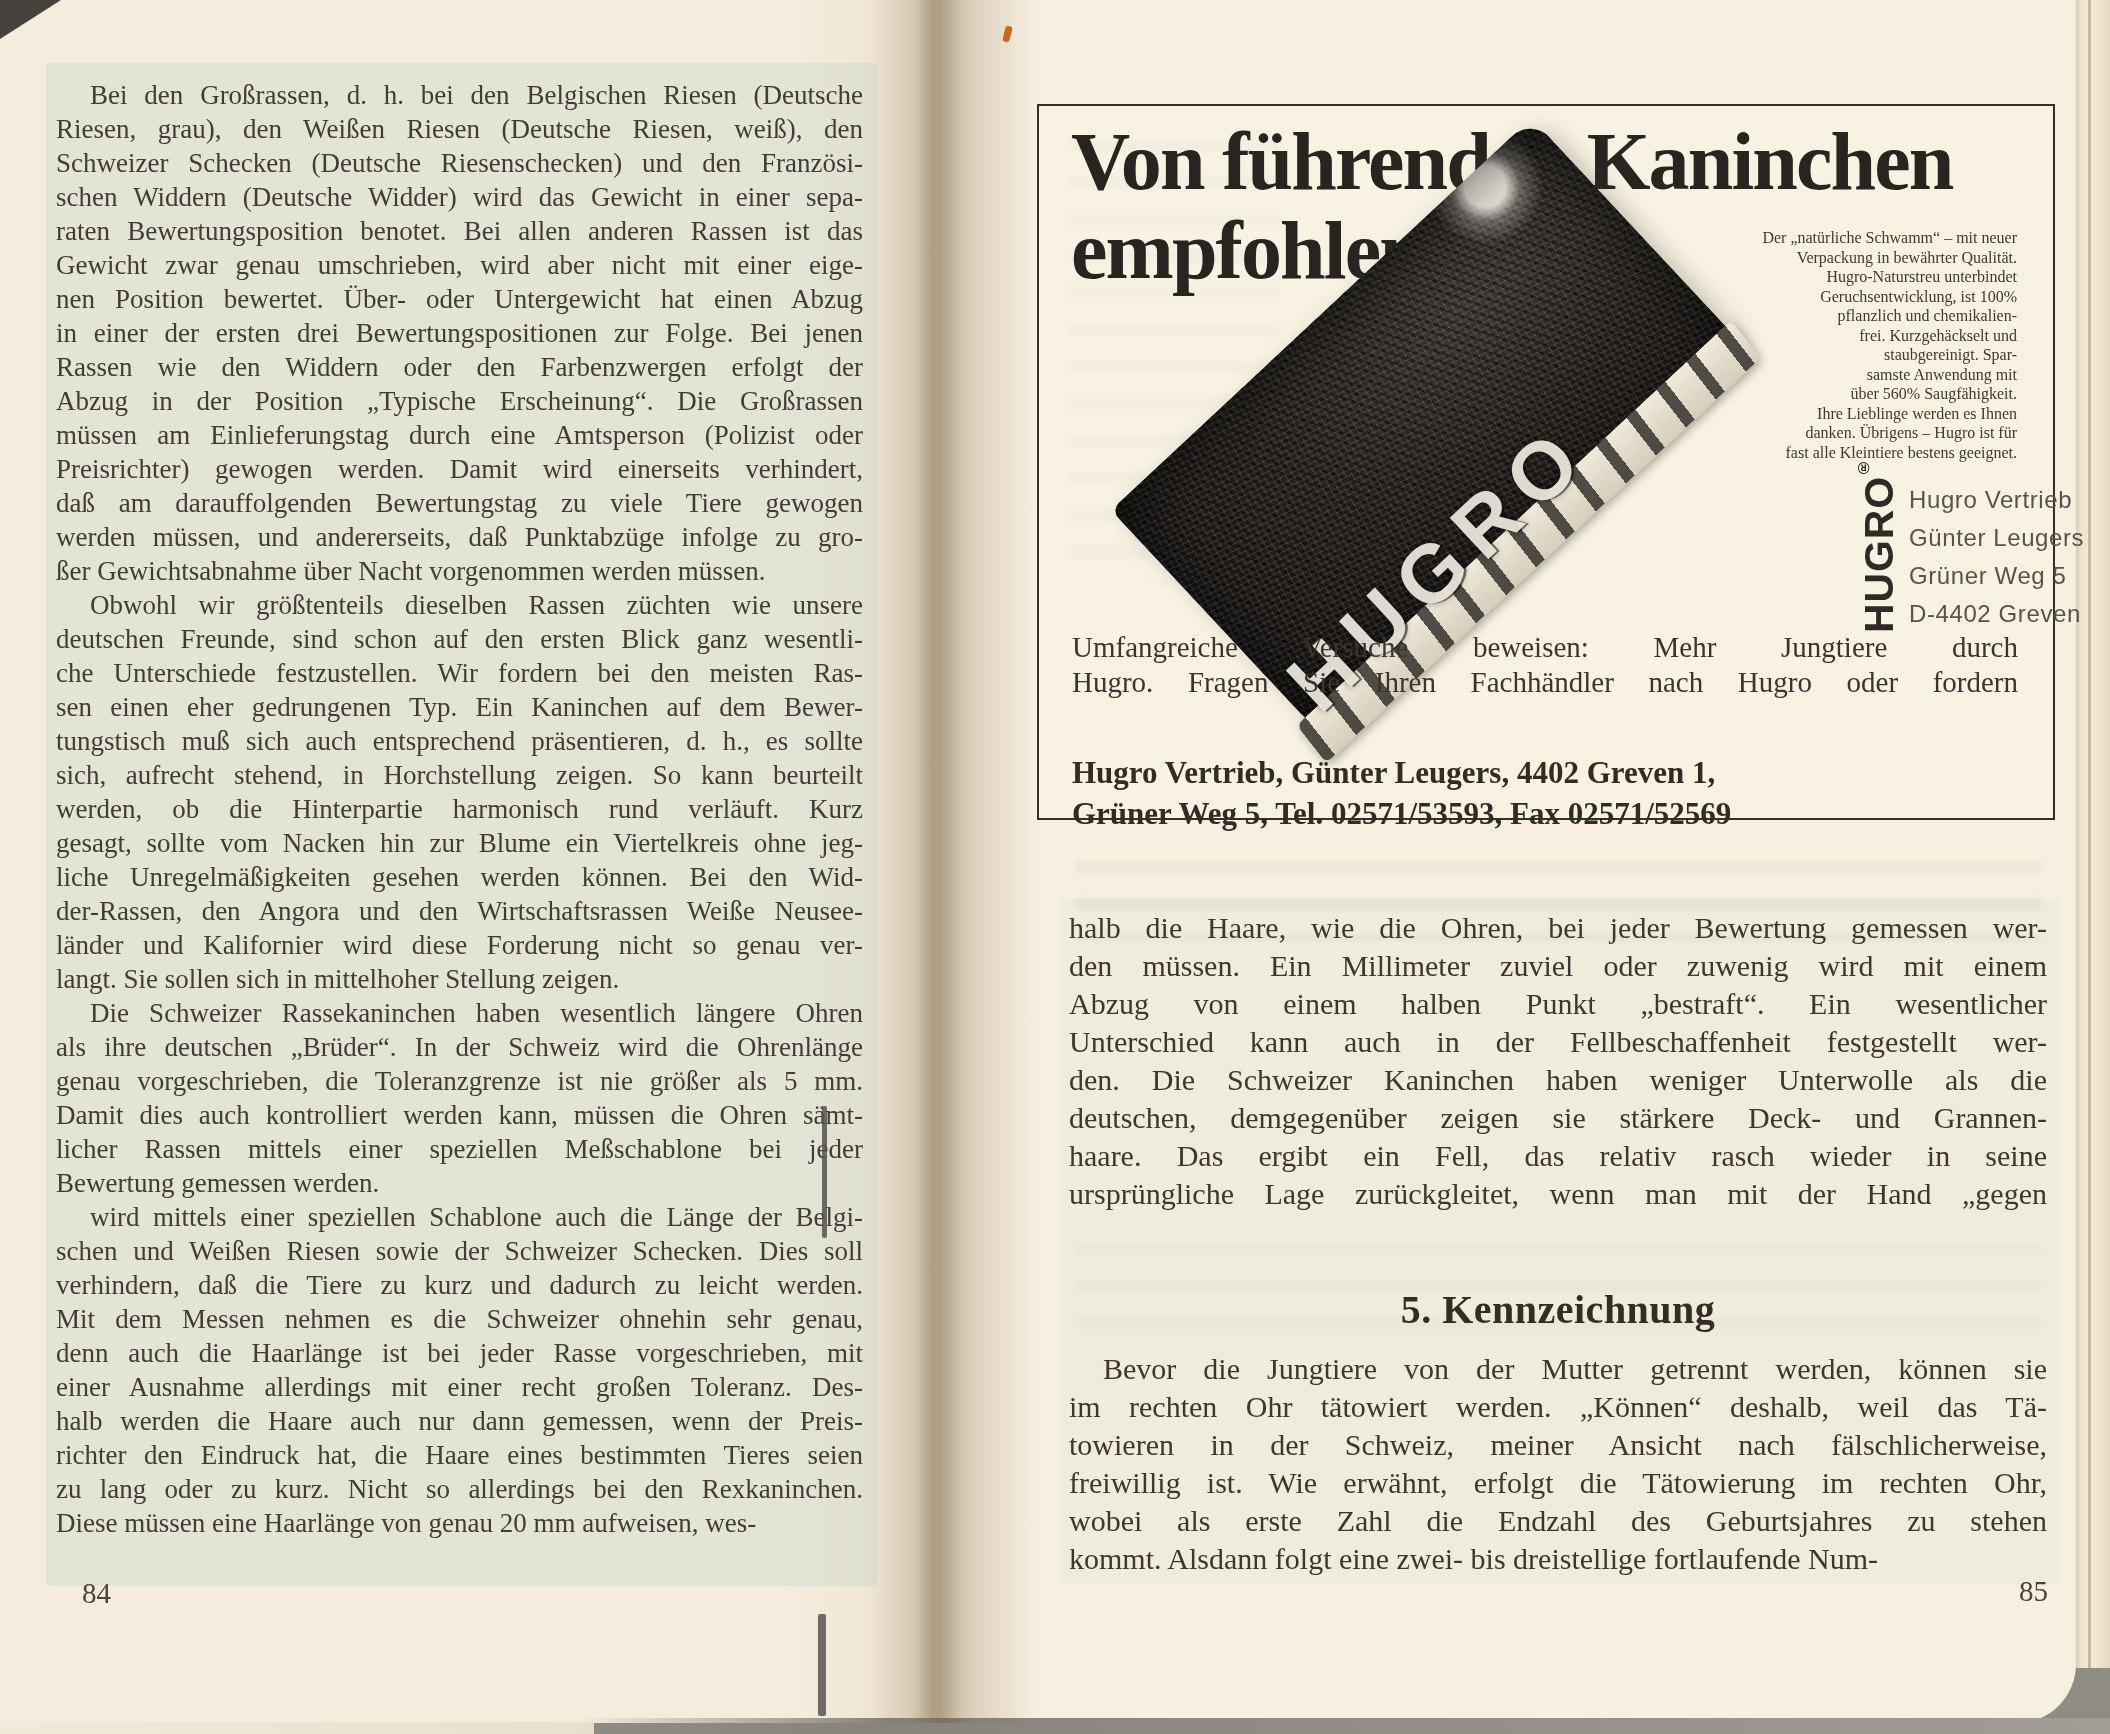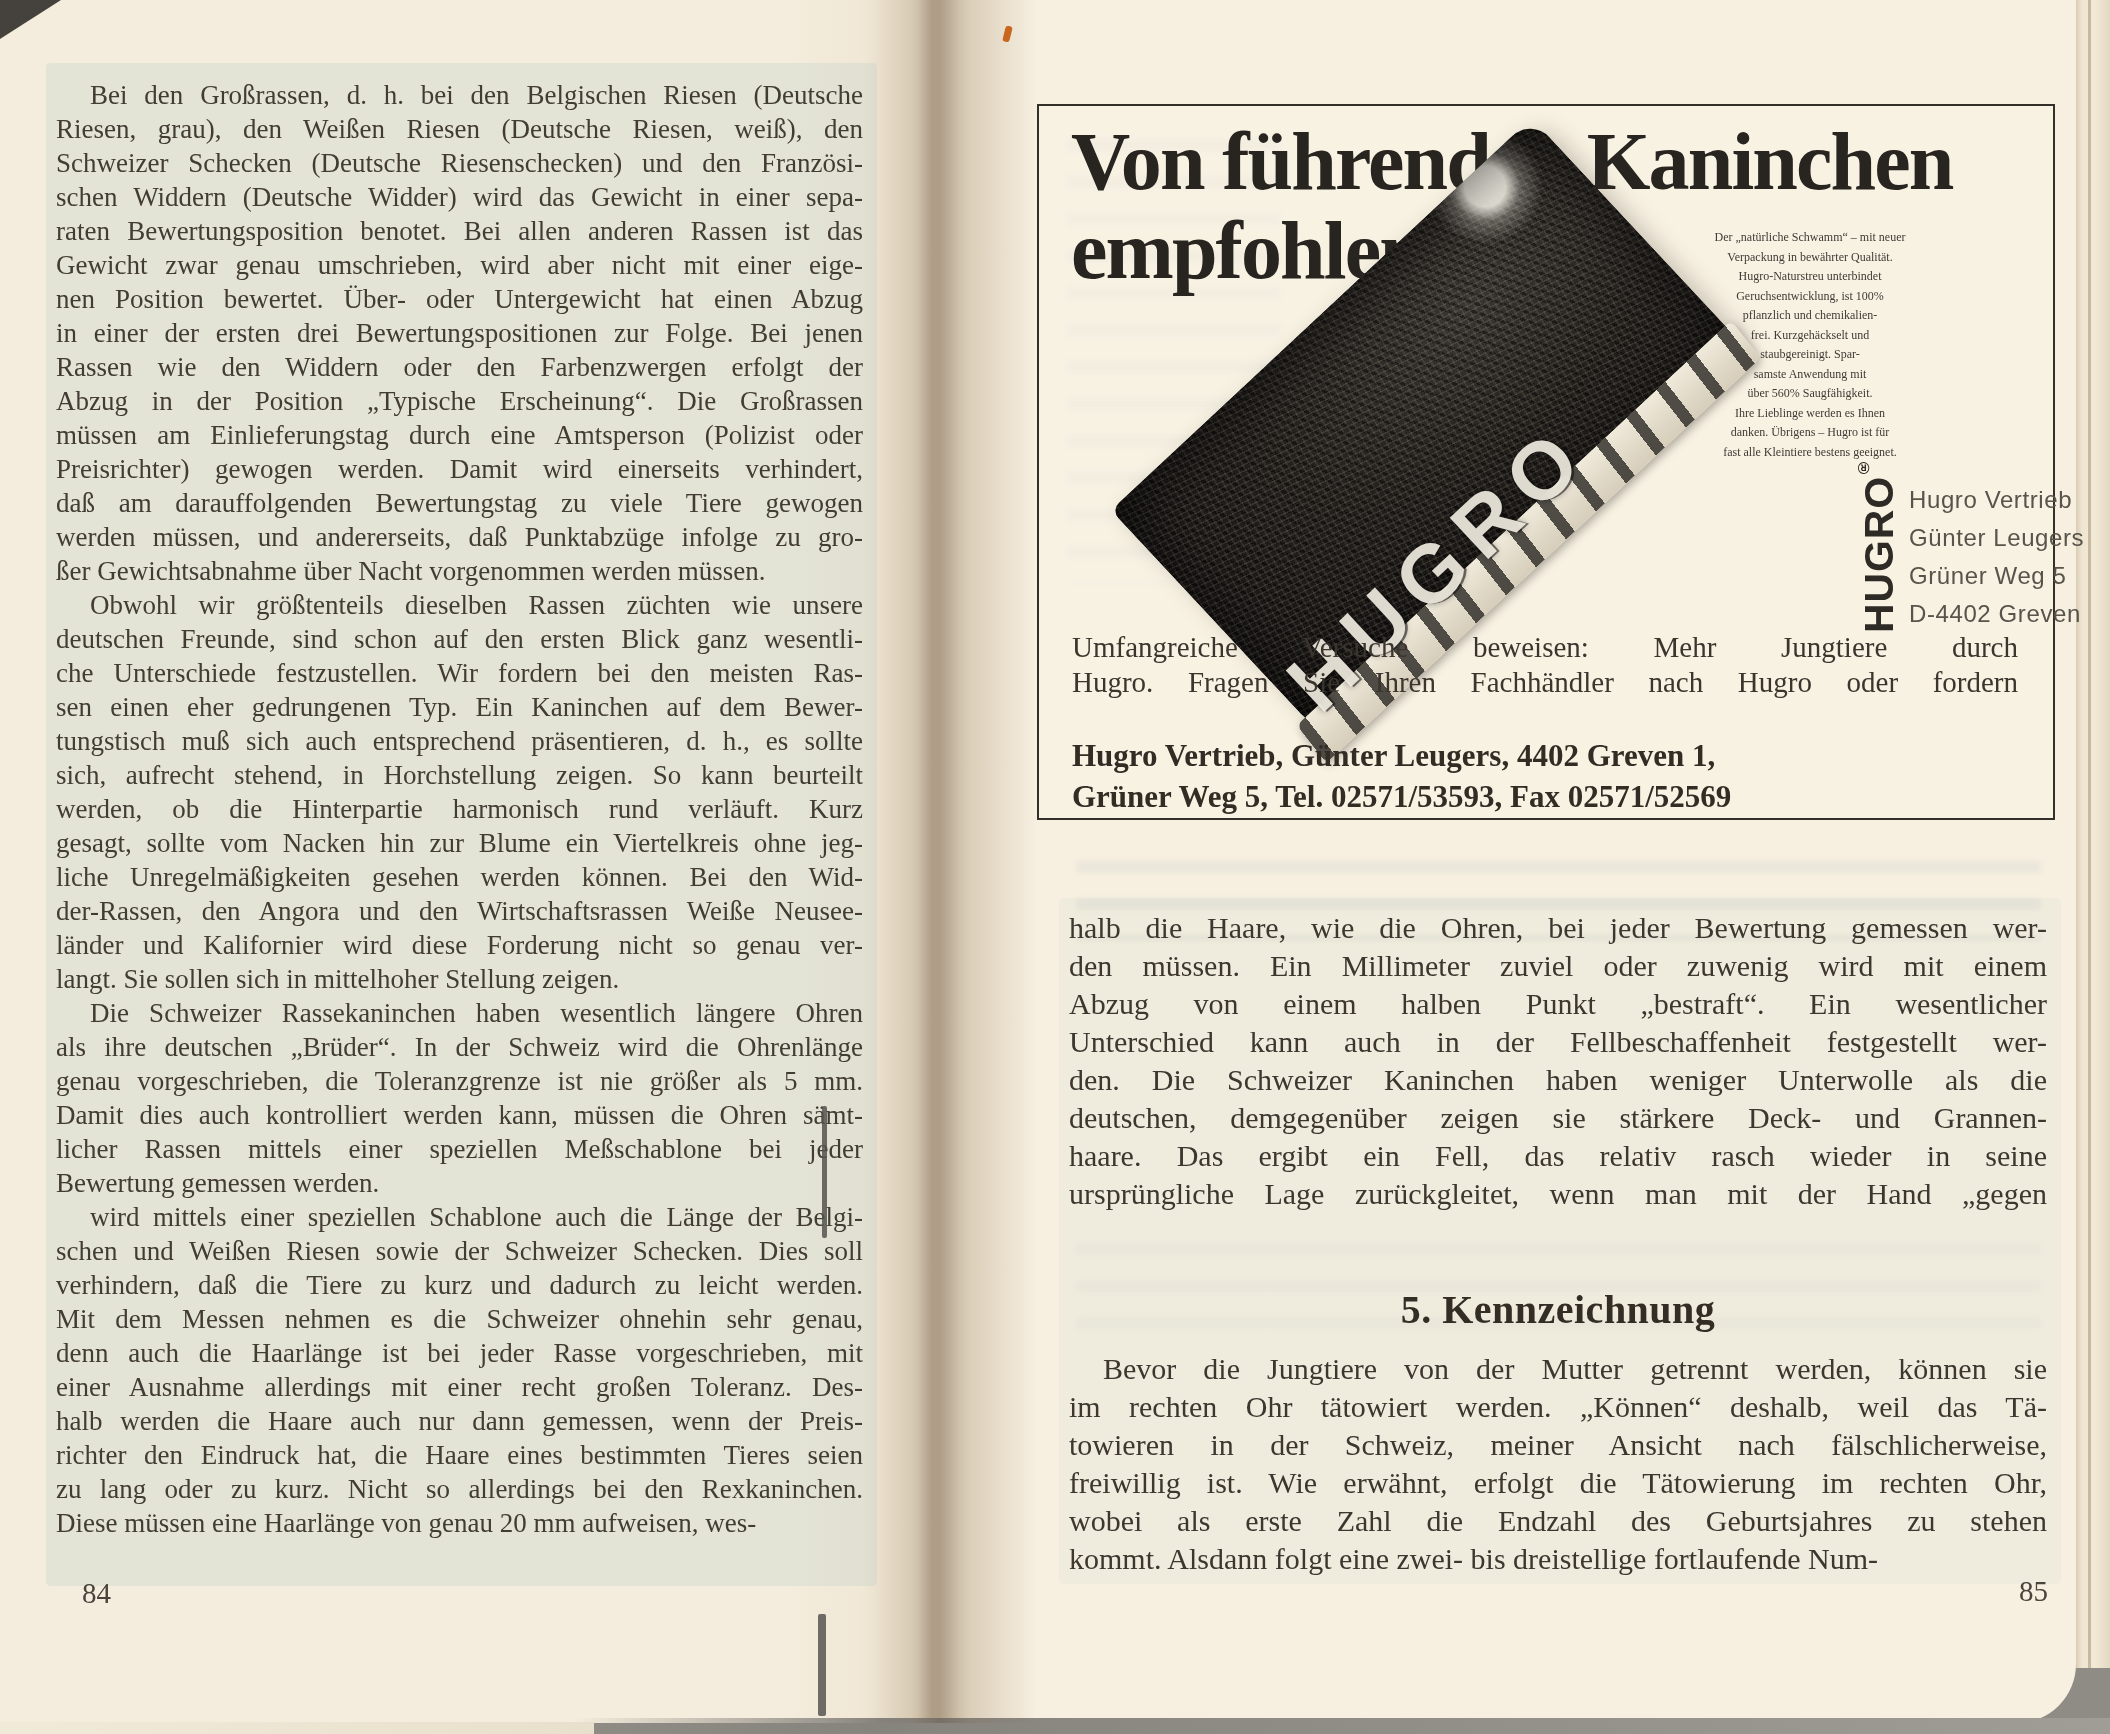--- a/index.html
+++ b/index.html
@@ -94,41 +94,41 @@
     transform:skewX(-5deg);
     box-shadow:0 3.7px 9.3px rgba(40,35,28,.35);
   }
   .pkg-logo{
     position:absolute;left:13px;bottom:-5.6px;width:100%;
     font-family:"Liberation Sans",sans-serif;font-weight:bold;
     font-size:82px;letter-spacing:14px;color:rgba(240,236,224,.92);
     text-shadow:1.9px 1.9px 0 rgba(18,16,14,.55), 0 0 7.4px rgba(0,0,0,.45);
   }
   .ad-blurb{
-    position:absolute;left:552px;top:122px;width:438px;text-align:center;
-    font-size:12px;line-height:19.5px;color:#3f3a34;
+    position:absolute;left:540px;top:122px;width:438px;text-align:right;
+    font-size:16px;line-height:19.5px;color:#3f3a34;
   }
   .logo-vert{
     position:absolute;left:816px;top:360px;width:48px;height:167px;
     writing-mode:vertical-rl;transform:rotate(180deg);
     font-family:"Liberation Sans",sans-serif;font-weight:bold;
     font-size:41px;letter-spacing:0.9px;color:#2e2b26;
   }
   .logo-vert sup{font-size:16px;letter-spacing:0;}
   .ad-address{
     position:absolute;left:870px;top:375px;width:158px;
     font-family:"Liberation Sans",sans-serif;font-size:24px;line-height:38px;
     color:#58534b;letter-spacing:0.6px;white-space:nowrap;
   }
   .ad-cta{
     position:absolute;left:33px;top:524px;width:946px;
     font-size:29px;line-height:35px;color:#3b352e;
   }
   .ad-contact{
-    position:absolute;left:33px;top:629px;width:946px;
+    position:absolute;left:33px;top:646px;width:946px;
     font-size:31px;line-height:41px;font-weight:bold;color:#322c25;
   }
 </style>
 </head>
 <body>
 
 <div class="spread">
 
   <div class="paper"></div>
   <div class="page-edge-strip"></div>

